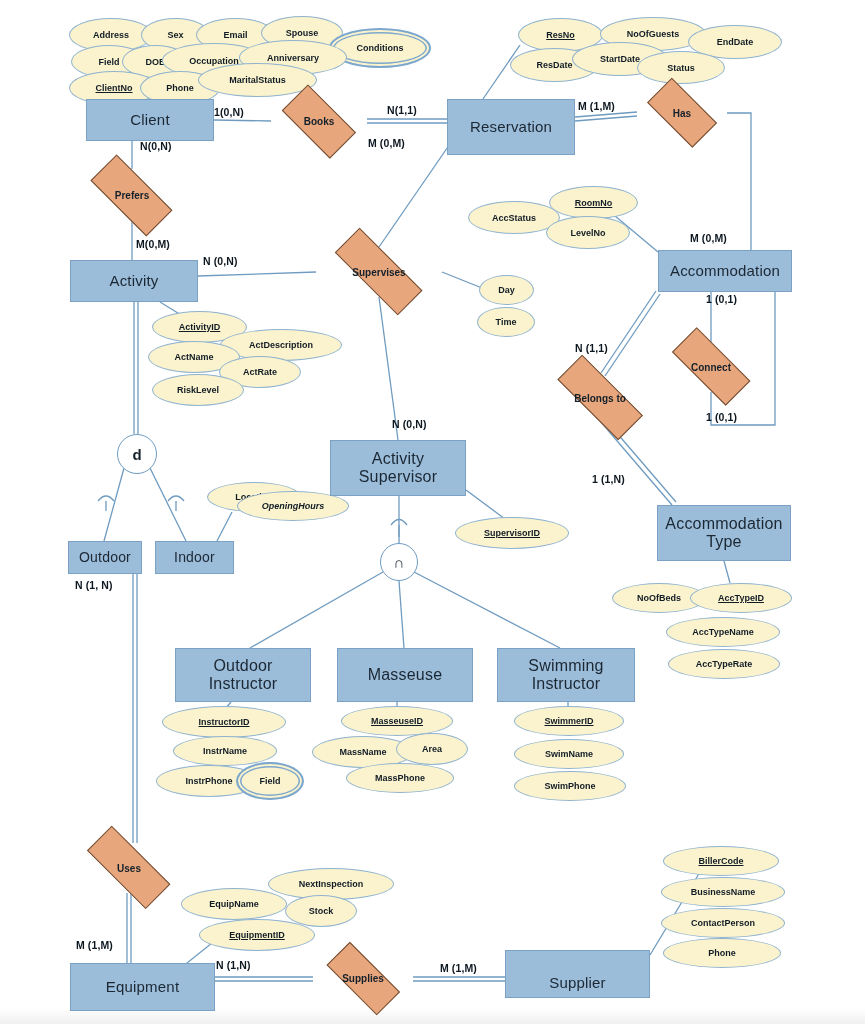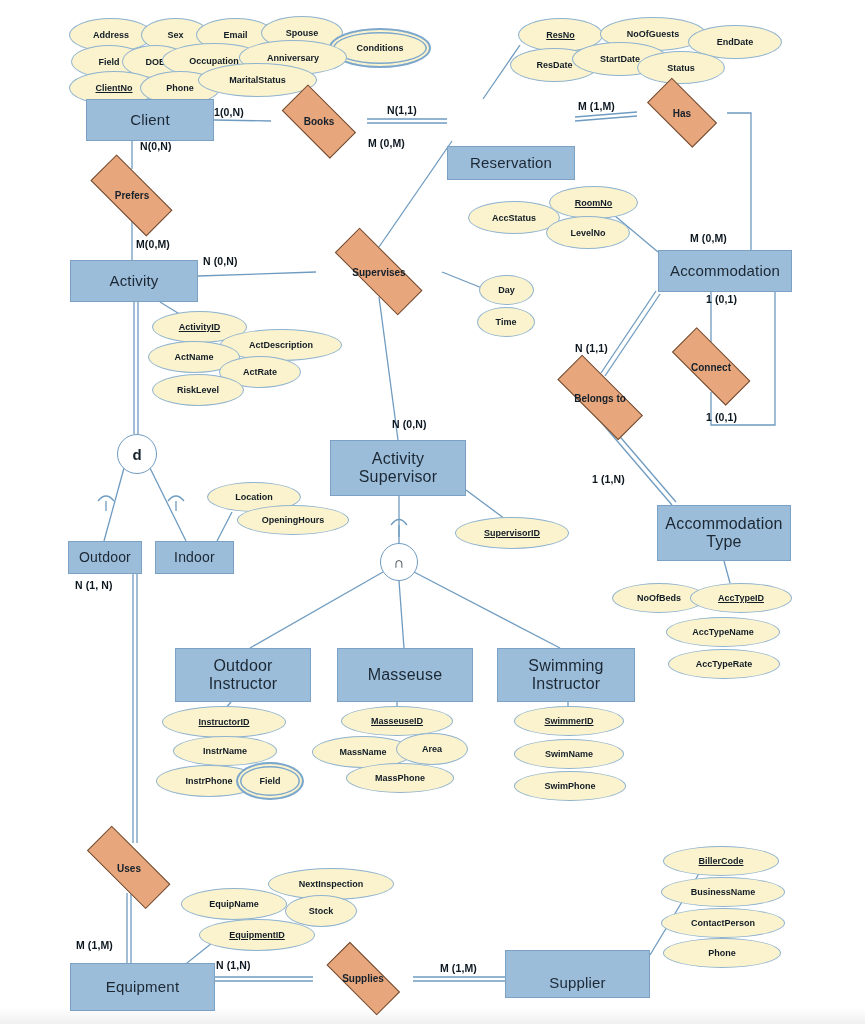--- a/index.html
+++ b/index.html
@@ -164,21 +164,21 @@
       <line x1="413" y1="981" x2="505" y2="981"></line>
 
       <line x1="650" y1="955" x2="706" y2="862"></line>
     </g>
   </svg>
 
   <div id="entity-layer">
       <div class="entity" style="left: 86px; top: 99px; width: 128px; height: 42px;">
         <span style="white-space: pre-line;">Client</span>
       </div>
-      <div class="entity" style="left: 447px; top: 99px; width: 128px; height: 34px; margin-top: 47px;">
+      <div class="entity" style="left: 447px; top: 99px; width: 128px; height: 56px;">
         <span style="white-space: pre-line;">Reservation</span>
       </div>
       <div class="entity" style="left: 70px; top: 260px; width: 128px; height: 42px;">
         <span style="white-space: pre-line;">Activity</span>
       </div>
       <div class="entity" style="left: 658px; top: 250px; width: 134px; height: 42px;">
         <span style="white-space: pre-line;">Accommodation</span>
       </div>
       <div class="entity big" style="left: 330px; top: 440px; width: 136px; height: 56px;">
         <span style="white-space: pre-line;">Activity
@@ -327,21 +327,21 @@
       </div>
       <div class="attr" style="left: 219px; top: 356px; width: 82px; height: 32px;">
         <span>ActRate</span>
       </div>
       <div class="attr" style="left: 152px; top: 374px; width: 92px; height: 32px;">
         <span>RiskLevel</span>
       </div>
       <div class="attr" style="left: 207px; top: 482px; width: 94px; height: 30px;">
         <span>Location</span>
       </div>
-      <div class="attr" style="left: 237px; top: 505px; width: 112px; height: 30px;">
+      <div class="attr" style="left: 237px; top: 491px; width: 112px; height: 30px; font-style: italic;">
         <span>OpeningHours</span>
       </div>
       <div class="attr key" style="left: 455px; top: 517px; width: 114px; height: 32px;">
         <span>SupervisorID</span>
       </div>
       <div class="attr" style="left: 612px; top: 583px; width: 94px; height: 30px;">
         <span>NoOfBeds</span>
       </div>
       <div class="attr key" style="left: 690px; top: 583px; width: 102px; height: 30px;">
         <span>AccTypeID</span>

